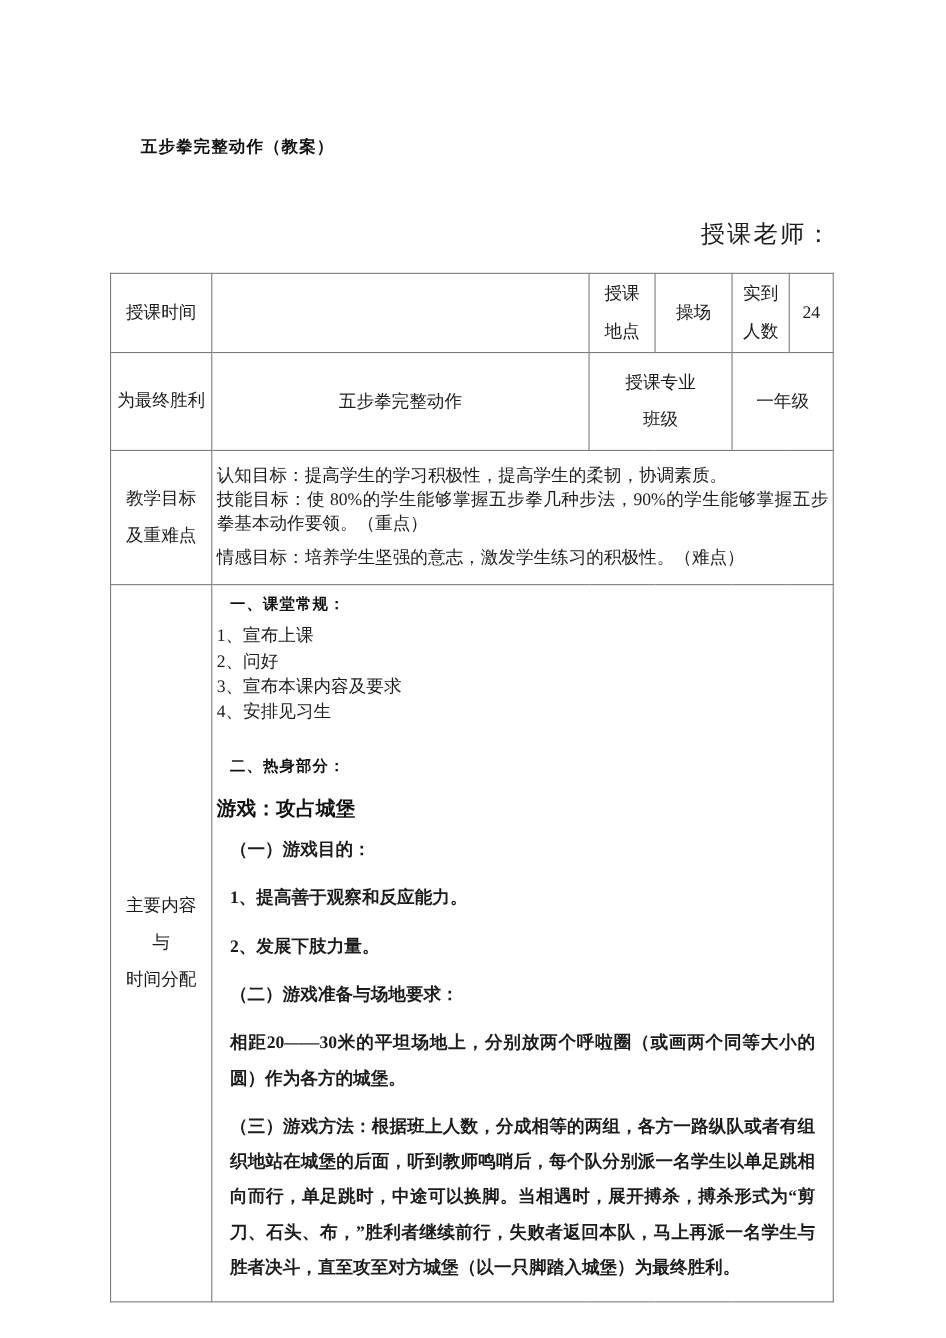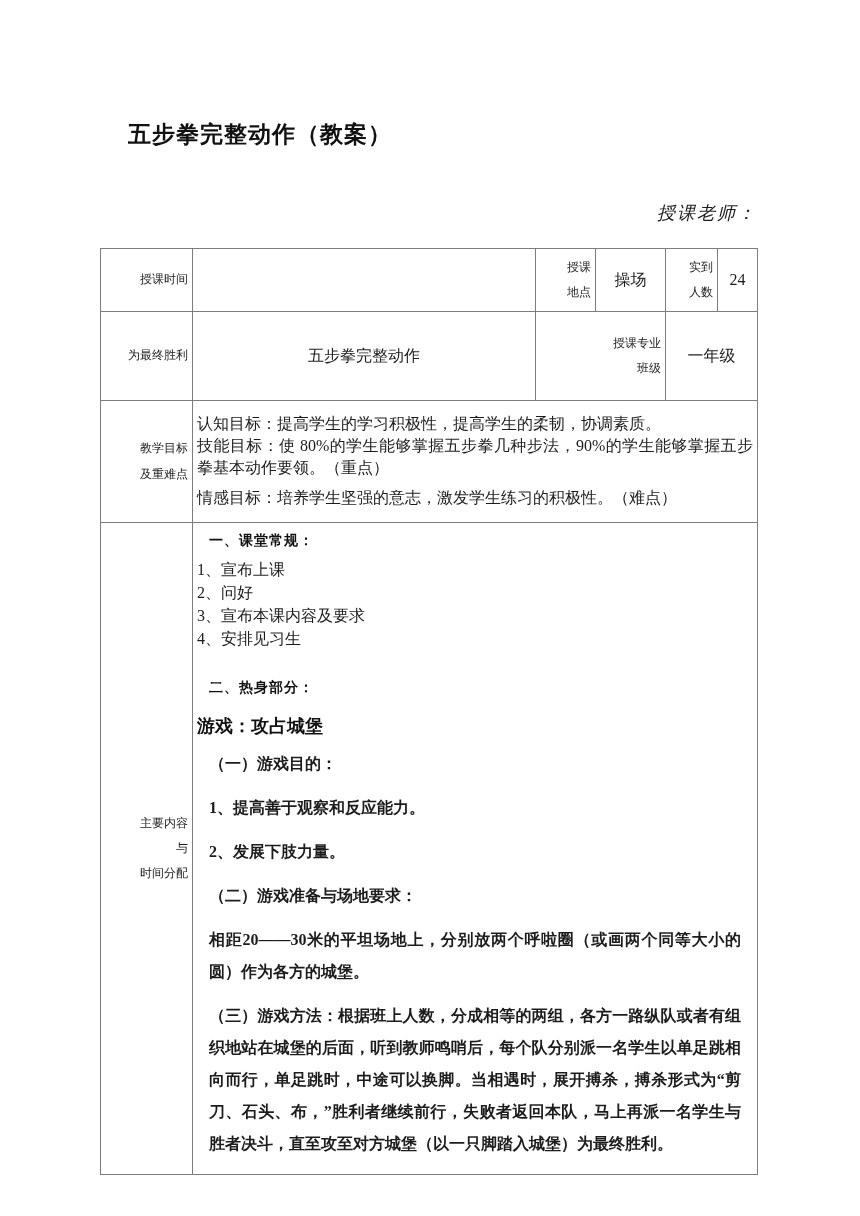--- a/index.html
+++ b/index.html
@@ -12,53 +12,52 @@
     overflow: hidden;
   }
   .page { position: absolute; inset: 0; }
 
   .doc-title {
     position: absolute;
     left: 128px; top: 118px;
     margin: 0;
     font-family: "Liberation Sans", "DejaVu Sans", sans-serif;
     font-weight: bold;
-    font-size: 23px;
+    font-size: 15px;
     line-height: 32px;
     letter-spacing: 1px;
     color: #111;
   }
 
   .teacher-line {
     position: absolute;
     right: 103px; top: 202px;
-    font-size: 18px;
+    font-size: 22px;
     line-height: 22px;
     letter-spacing: 2px;
-    font-style: italic;
   }
 
   table.lesson-table {
     position: absolute;
     left: 100px; top: 248px;
     width: 657px;
     border-collapse: collapse;
     table-layout: fixed;
     font-size: 16px;
   }
   table.lesson-table td {
     border: 1px solid #7d7d7d;
     padding: 2px 4px;
     vertical-align: middle;
   }
   td.lbl {
-    text-align: right;
+    text-align: center;
     white-space: pre-line;
     line-height: 2.1;
-    font-size: 12px;
+    font-size: 16px;
   }
   td.center { text-align: center; }
 
   tr.r1 { height: 63px; }
   tr.r2 { height: 89px; }
   tr.r3 { height: 122px; }
   tr.r4 { height: 587px; }
 
   td.objectives { padding: 6px 8px 6px 9px; vertical-align: top; }
   td.objectives p {

